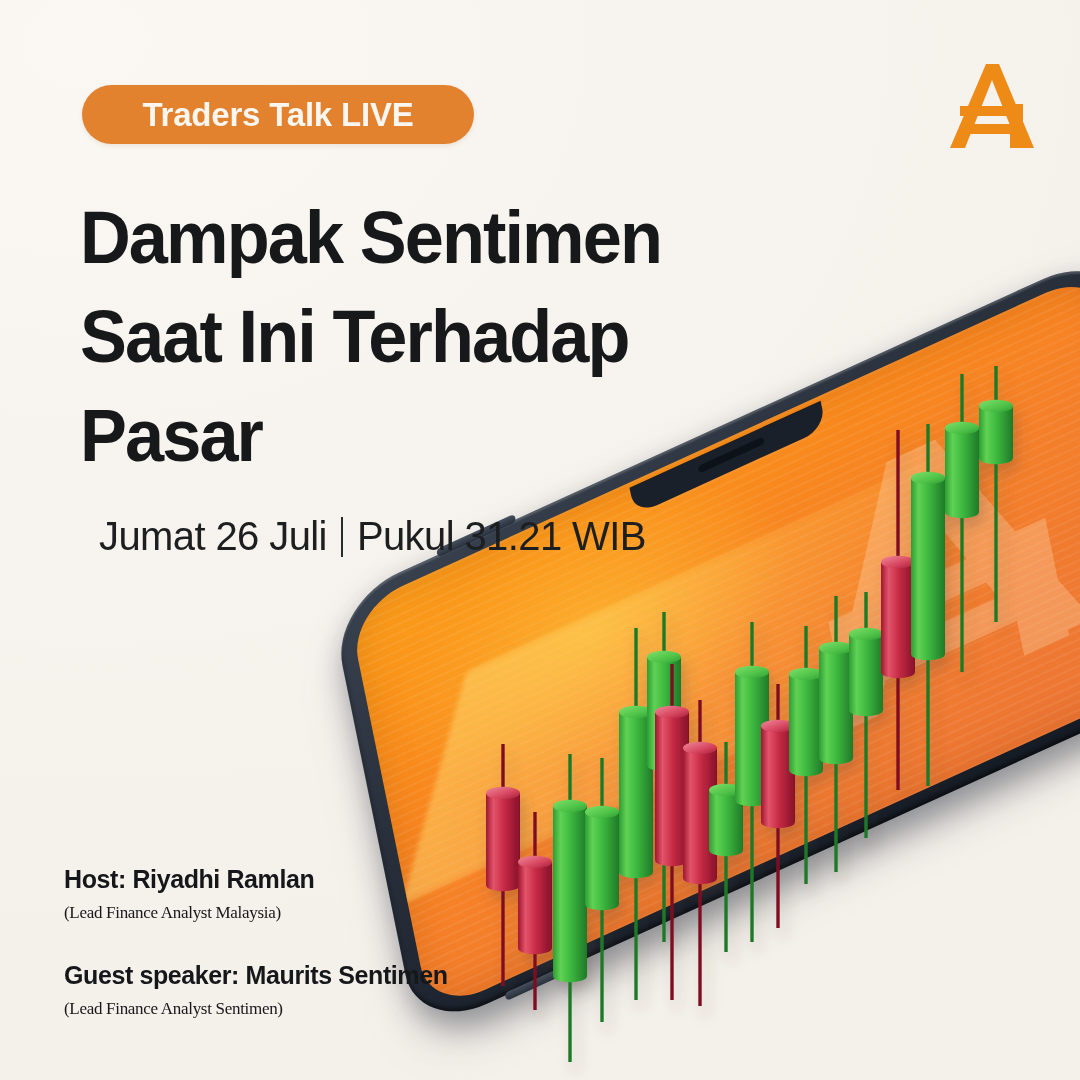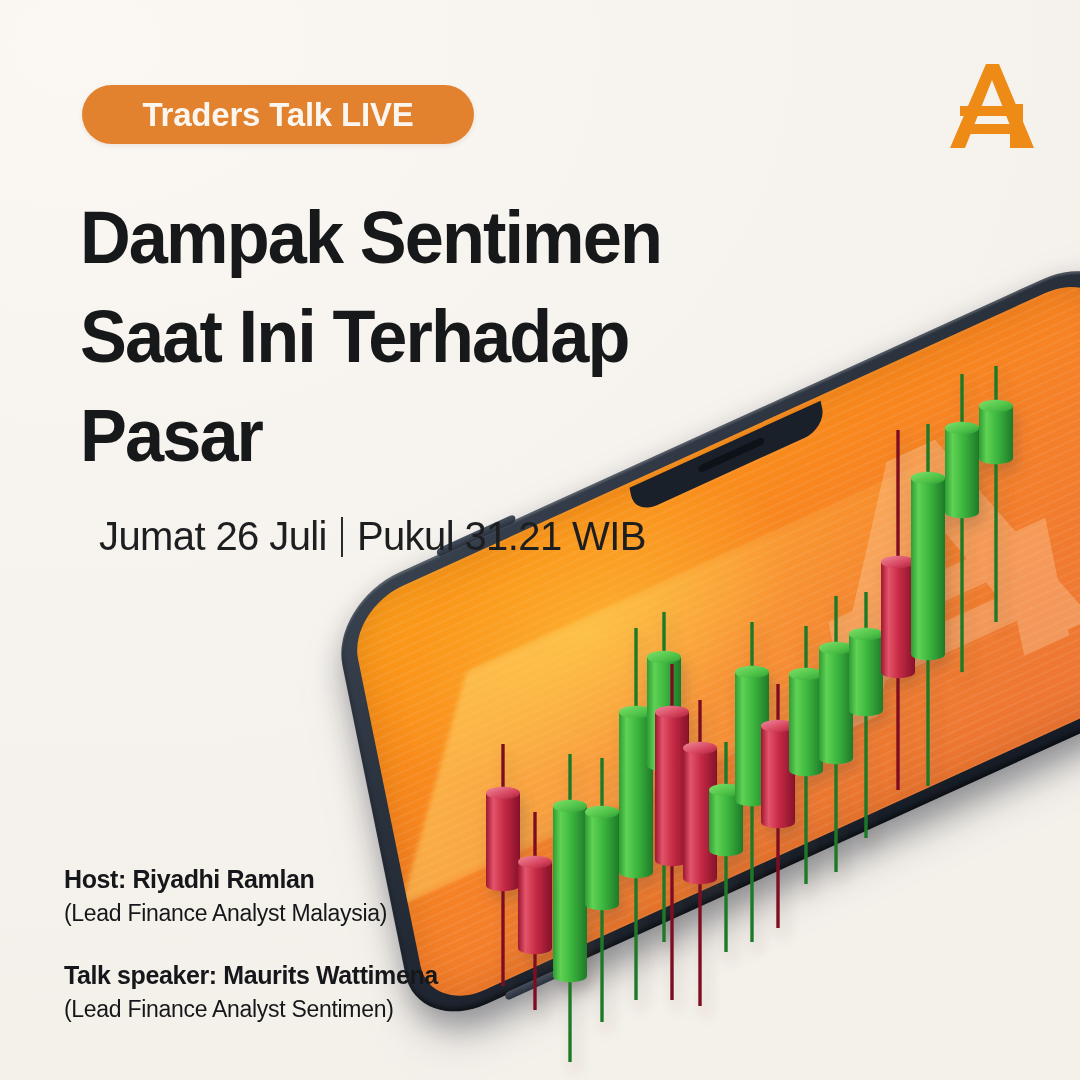--- a/index.html
+++ b/index.html
@@ -75,23 +75,24 @@
 
   
   .credits{position:absolute;left:64px;top:862px;}
   .credits .row{margin-bottom:0;}
   .credits .name{
     color:#16171A;font-size:25px;font-weight:bold;
     letter-spacing:-0.4px;white-space:nowrap;
     line-height:34px;
   }
   .credits .role{
-    color:#16171A;font-size:23px;font-weight:400;
+    color:#16171A;font-size:17px;font-weight:400;
     letter-spacing:-0.3px;white-space:nowrap;
     line-height:34px;
+    font-family:Liberation Serif, serif;
   }
   .credits .gap{height:28px;}
 
   
   .logo{position:absolute;right:36px;top:56px;width:104px;height:100px;}
 
   
   .phone-wrap{
     position:absolute;
     left:330px;top:604px;
@@ -352,21 +353,21 @@
       <span>Pukul 31.21 WIB</span>
     </div>
 
     <div class="credits">
       <div class="row">
         <div class="name">Host: Riyadhi Ramlan</div>
         <div class="role">(Lead Finance Analyst Malaysia)</div>
       </div>
       <div class="gap"></div>
       <div class="row">
-        <div class="name">Talk speaker: Maurits Wattimena</div>
+        <div class="name">Guest speaker: Maurits Sentimen</div>
         <div class="role">(Lead Finance Analyst Sentimen)</div>
       </div>
     </div>
 
     <svg class="logo" viewBox="0 0 100 100">
       <g fill="#ED8B16">
         <polygon points="44,8 57,8 92,92 77,92 50,24 23,92 8,92"></polygon>
         <rect x="18" y="50" width="58" height="10"></rect>
         <rect x="21" y="68" width="58" height="10"></rect>
         <rect x="68" y="48" width="13" height="44"></rect>

